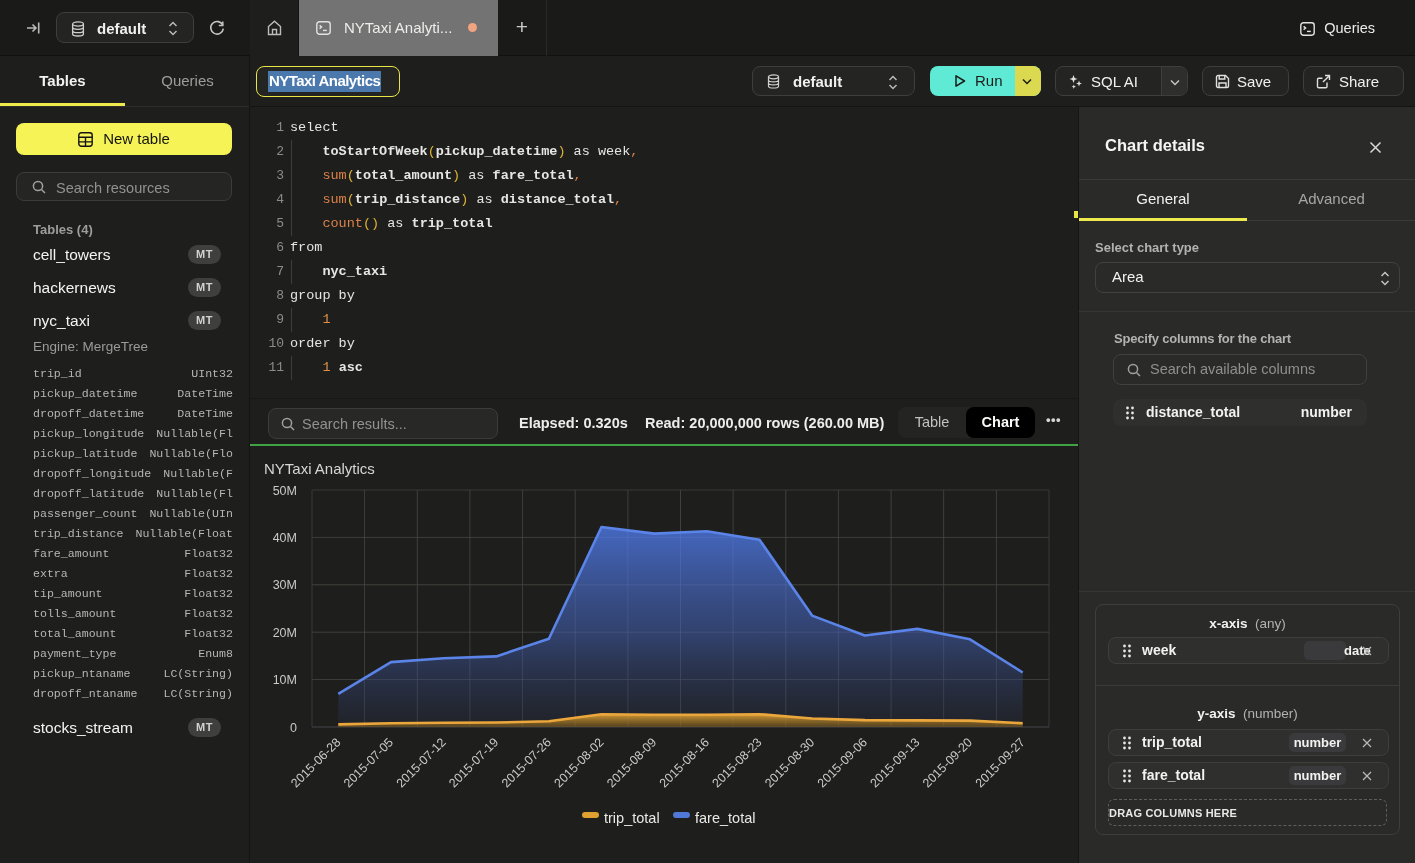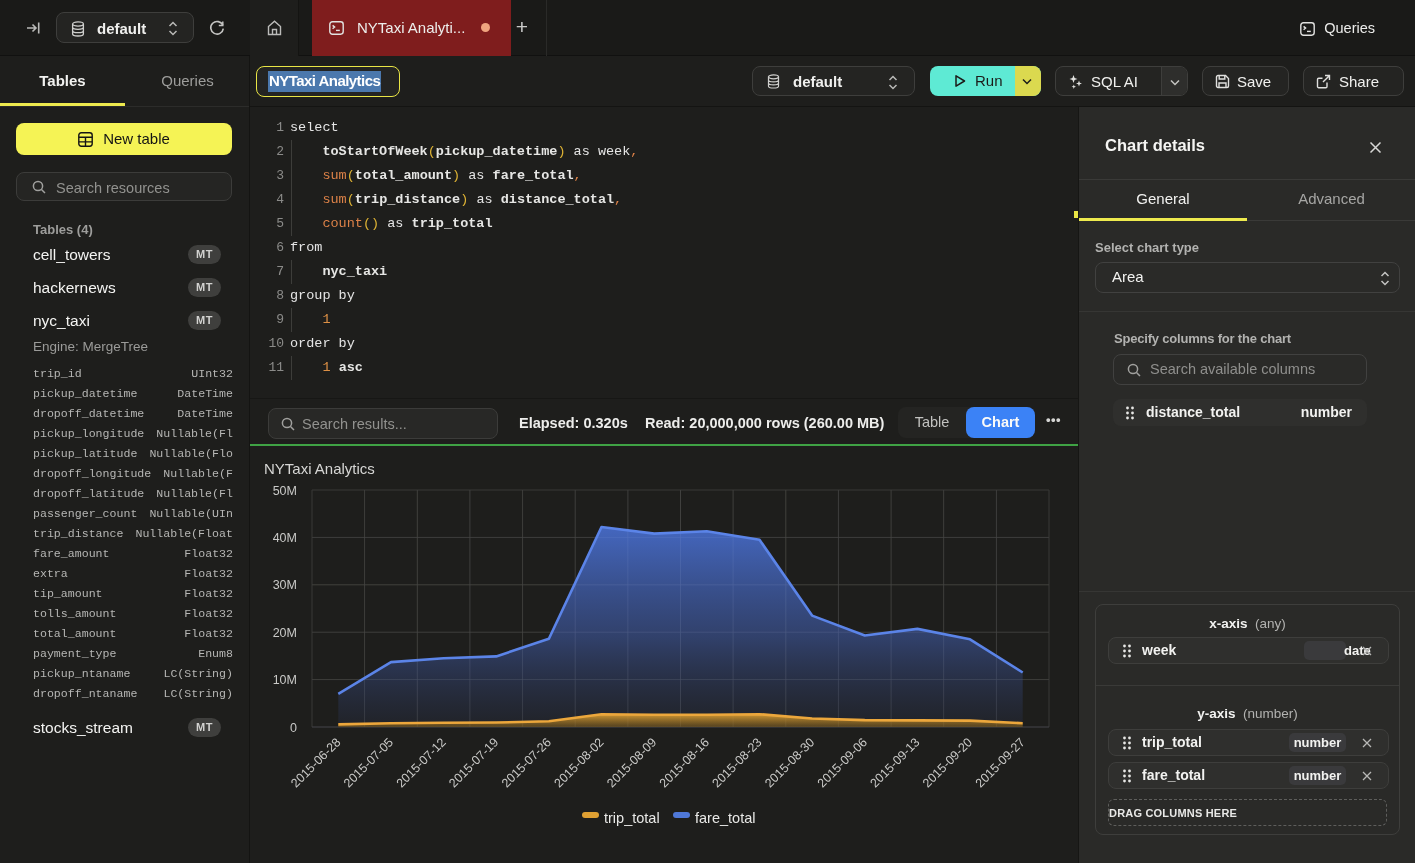--- a/index.html
+++ b/index.html
@@ -4,21 +4,21 @@
 <style>
 * { margin:0; padding:0; box-sizing:border-box; }
 html,body { width:1415px; height:863px; overflow:hidden; background:#1a1a18;
   font-family:"Liberation Sans", sans-serif; }
 .abs { position:absolute; }
 #app { position:relative; width:1415px; height:863px; }
 
 
 #topbar { position:absolute; left:0; top:0; width:1415px; height:56px; background:#1a1a18; border-bottom:1px solid #111110; }
 #hometab { position:absolute; left:250px; top:0; width:49px; height:56px; background:#1e1e1c; border-right:1px solid #141412; }
-#activetab { position:absolute; left:312px; top:0; width:199px; height:56px; background:#7f1d1d; }
+#activetab { position:absolute; left:299px; top:0; width:199px; height:56px; background:#737373; }
 .tabdot { position:absolute; left:169px; top:23px; width:9px; height:9px; border-radius:50%; background:#f0a47f; }
 #tabplus { position:absolute; left:498px; top:0; width:49px; height:56px; border-right:1px solid #2a2a28; color:#c9c9c7; font-size:21px; font-weight:300; text-align:center; line-height:54px; }
 #queriesTop { position:absolute; right:40px; top:20px; height:16px; color:#ececea; font-size:14.5px; font-weight:500; }
 
 
 #sidebar { position:absolute; left:0; top:56px; width:250px; height:807px; background:#1e1e1c; border-right:1px solid #141412; }
 #sidetabs { position:relative; height:51px; border-bottom:1px solid #2c2c2a; }
 #sidetabs .t1 { position:absolute; left:0; top:0; width:125px; height:50px; text-align:center; line-height:50px; color:#f2f2f0; font-size:15px; font-weight:600; border-bottom:3px solid #eeea4e; }
 #sidetabs .t2 { position:absolute; left:125px; top:0; width:125px; height:50px; text-align:center; line-height:50px; color:#9d9d9b; font-size:15px; }
 
@@ -284,21 +284,21 @@
       <svg class="abs" style="left:12px;top:8px" width="14" height="14" viewBox="0 0 14 14" fill="none" stroke="#a0a09e" stroke-width="1.5">
           <circle cx="6" cy="6" r="4.6"></circle>
           <path d="M9.5 9.5 L13 13"></path>
         </svg>
       <span class="abs" style="left:33px;top:7px;font-size:14.5px;">Search results...</span>
     </div>
     <div class="abs" style="left:269px;top:16px;color:#ededeb;font-size:14.5px;font-weight:600;">Elapsed: 0.320s</div>
     <div class="abs" style="left:395px;top:16px;color:#ededeb;font-size:14.5px;font-weight:600;">Read: 20,000,000 rows (260.00 MB)</div>
     <div class="abs" style="left:648px;top:8px;width:137px;height:31px;background:#242422;border-radius:8px;">
       <div class="abs" style="left:0;top:0;width:68px;height:31px;text-align:center;line-height:31px;color:#c2c2c0;font-size:14.5px;">Table</div>
-      <div class="abs" style="left:68px;top:0;width:69px;height:31px;background:#3b82f6;border-radius:8px;text-align:center;line-height:31px;color:#fafaf8;font-size:14.5px;font-weight:600;">Chart</div>
+      <div class="abs" style="left:68px;top:0;width:69px;height:31px;background:#000000;border-radius:8px;text-align:center;line-height:31px;color:#fafaf8;font-size:14.5px;font-weight:600;">Chart</div>
     </div>
     <div class="abs" style="left:796px;top:13px;color:#d5d5d3;font-size:13px;font-weight:700;letter-spacing:0.5px;">•••</div>
   </div>
   <div id="greenline"></div>
   <div id="chart">
 <svg width="828" height="417" viewBox="0 0 828 417" xmlns="http://www.w3.org/2000/svg" font-family="Liberation Sans, sans-serif">
 <defs>
 <linearGradient id="bg1" x1="0" y1="81" x2="0" y2="281" gradientUnits="userSpaceOnUse">
 <stop offset="0" stop-color="#4b74dc" stop-opacity="0.85"></stop>
 <stop offset="0.55" stop-color="#3e58a0" stop-opacity="0.6"></stop>

